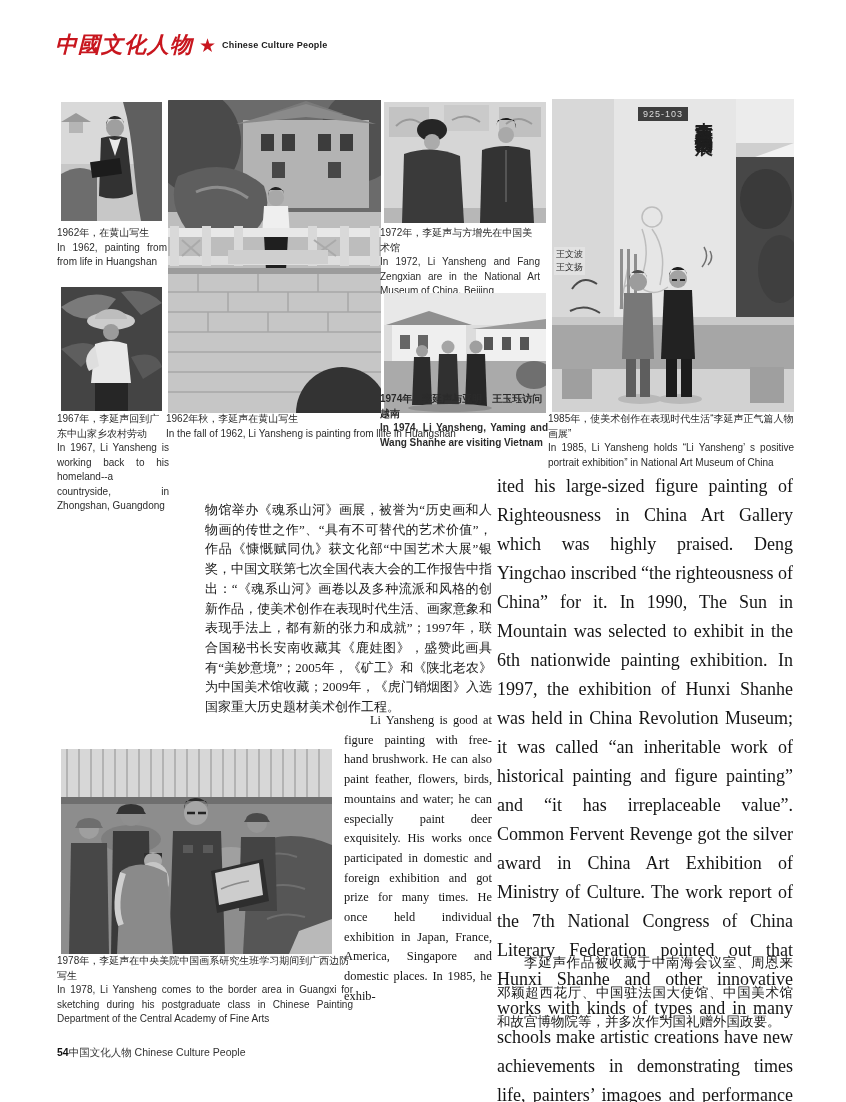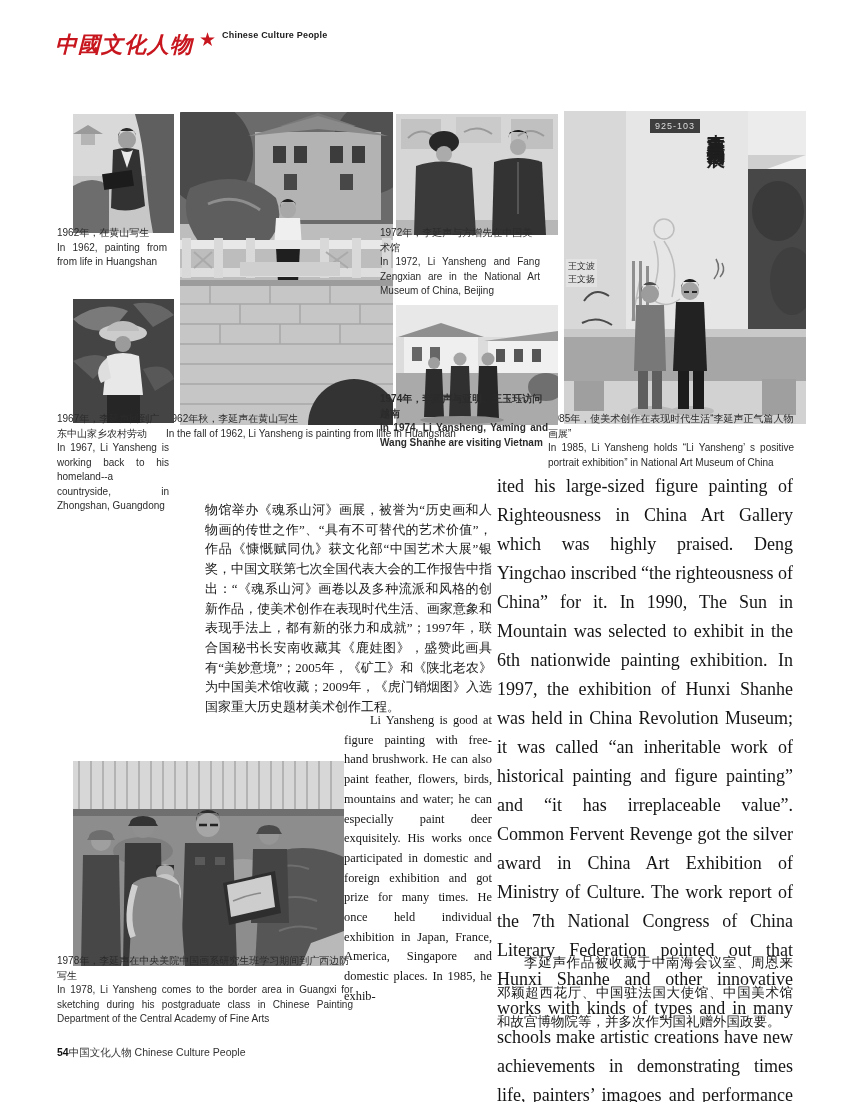--- a/index.html
+++ b/index.html
@@ -1,25 +1,25 @@
 <!DOCTYPE html>
 <html><head>
 <meta charset="utf-8">
 <style>
   html,body{margin:0;padding:0;background:#e8e8e8;}
   .page{position:relative;width:846px;height:1102px;background:#ffffff;margin:0 auto;
         font-family:"Liberation Sans","DejaVu Sans",sans-serif;overflow:hidden;}
   
-  .hdr{position:absolute;left:55px;top:30px;display:flex;gap:6px;}
+  .hdr{position:absolute;left:55px;top:30px;display:flex;align-items:center;gap:6px;}
   .logo-cn{color:#c8161e;font-family:"Liberation Serif","DejaVu Serif",serif;
            font-weight:bold;font-size:22px;letter-spacing:1px;font-style:italic;}
   .logo-star{color:#c8161e;font-size:19px;line-height:1;}
   .logo-en{color:#1a1a1a;font-size:9px;font-weight:bold;letter-spacing:.2px;}
   
-  figure.photo{position:absolute;margin:16px;background:#8b5cf6;overflow:hidden;}
+  figure.photo{position:absolute;margin:4px;background:#8b5cf6;overflow:hidden;}
   figure.photo svg{display:block;width:100%;height:100%;}
   
   .cap{position:absolute;font-size:10px;line-height:14.5px;color:#2b2b2b;text-align:left;}
   .cap .cn{display:block;}
   .cap .en{display:block;text-align:justify;}
   
   .cn-body{position:absolute;left:205px;top:500px;width:287px;
            font-family:"Liberation Serif","DejaVu Serif",serif;
            font-size:13px;line-height:19.7px;text-align:justify;color:#191919;}
   .en-narrow{position:absolute;left:344px;top:711px;width:148px;

